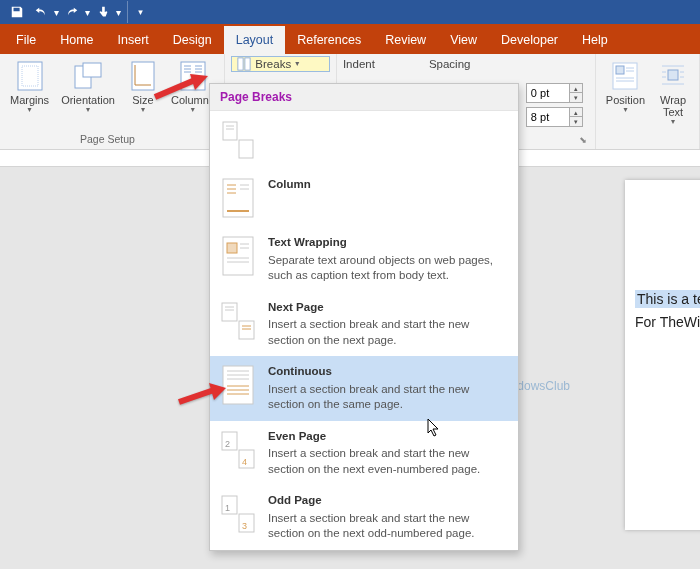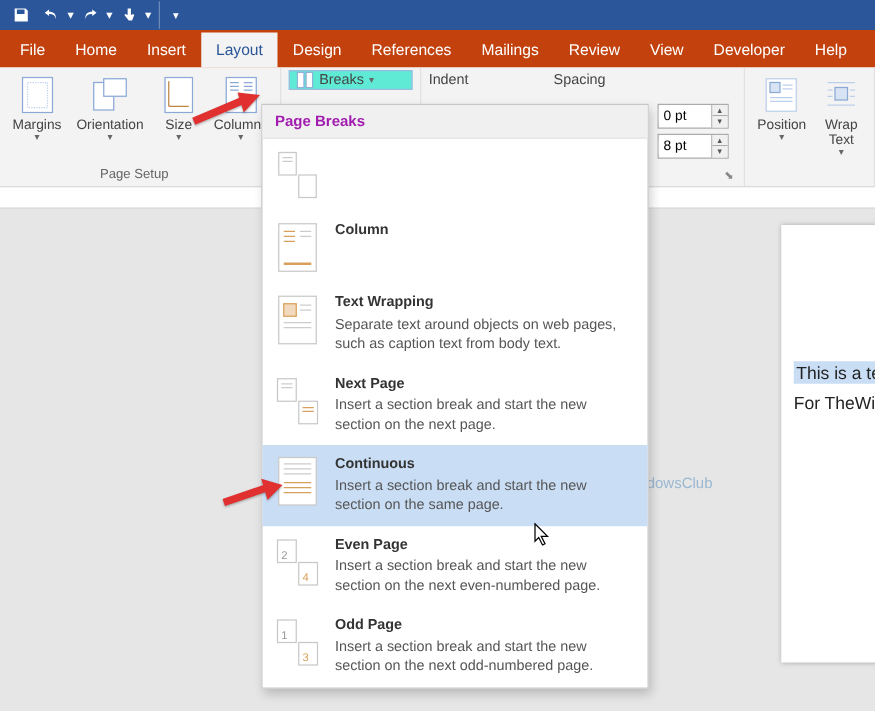--- a/index.html
+++ b/index.html
@@ -22,21 +22,21 @@
   .group-controls { display: flex; gap: 4px; align-items: flex-start; }
   .bigbtn { display: flex; flex-direction: column; align-items: center; padding: 2px 4px; font-size: 11px; color: #444; min-width: 40px; }
   .bigbtn .icn { width: 32px; height: 32px; display: flex; align-items: center; justify-content: center; margin-bottom: 2px; }
   .bigbtn .lbl { font-size: 11px; line-height: 1.1; text-align: center; }
   .drop-arrow { font-size: 8px; color: #666; line-height: 1; }
   .group-label { font-size: 10.5px; color: #666; text-align: center; padding-bottom: 2px; }
   .group-label .launcher { float: right; font-size: 9px; color: #888; margin-right: 2px; }
 
   .smallrow { display: flex; flex-direction: column; gap: 1px; }
   .smallbtn { display: flex; align-items: center; gap: 4px; font-size: 11.5px; color: #444; padding: 1px 6px; }
-  .smallbtn.active { background: #5eead4; border: 1px solid #9bbce0; padding: 0 5px; }
+  .smallbtn.active { background: #fef9c3; border: 1px solid #9bbce0; padding: 0 5px; }
   .smallbtn svg { width: 14px; height: 14px; }
 
   .field-row { display: flex; gap: 6px; align-items: center; padding-left: 23px; }
   .field-label { font-size: 11.5px; color: #444; }
   .spin { display: flex; align-items: center; border: 1px solid #ababab; background: #fff; height: 20px; }
   .spin input { border: 0; width: 42px; font-size: 11px; padding: 0 4px; outline: none; }
   .spin .spinbtns { display: flex; flex-direction: column; border-left: 1px solid #ababab; }
   .spin .spinbtns div { width: 12px; height: 9px; font-size: 7px; line-height: 9px; text-align: center; color: #555; background: #f0f0f0; }
   .spin .spinbtns div:first-child { border-bottom: 1px solid #ababab; }
 
@@ -96,24 +96,23 @@
   <div class="qat-sep">▾</div>
   <div class="qat-btn" style="margin-left:4px;border-left:1px solid rgba(255,255,255,.3);padding-left:4px;">
     <span style="font-size:9px;">▾</span>
   </div>
 </div>
 
 <div class="tabstrip">
   <div class="tab">File</div>
   <div class="tab">Home</div>
   <div class="tab">Insert</div>
+  <div class="tab">Design</div>
   <div class="tab active">Layout</div>
-  <div class="tab">Design</div>
   <div class="tab">References</div>
-  <div class="tab">Mailings</div>
   <div class="tab">Review</div>
   <div class="tab">View</div>
   <div class="tab">Developer</div>
   <div class="tab">Help</div>
 </div>
 
 <div class="ribbon">
 
   <div class="group" style="width:226px;">
     <div class="group-controls">
@@ -174,21 +173,21 @@
             <rect x="9" y="1" width="6" height="14" fill="#fff" stroke="#8aa9d6"></rect>
           </svg>
         <span>Breaks</span>
         <span class="drop-arrow">▾</span>
       </div>
     </div>
     <div></div>
   </div>
 
   <div class="group" style="width:280px;padding-top:4px;">
-    <div style="display:flex;gap:36px;">
+    <div style="display:flex;gap:22px;">
       <div class="field-label">Indent</div>
       <div class="field-label" style="margin-left:32px;">Spacing</div>
     </div>
     <div style="display:flex;flex-direction:column;gap:4px;margin-top:4px;align-items:flex-end;padding-right:6px;">
       <div class="field-row">
         <div class="spin">
           <input value="0 pt" style="">
           <div class="spinbtns">
               <div>▴</div>
               <div>▾</div>

